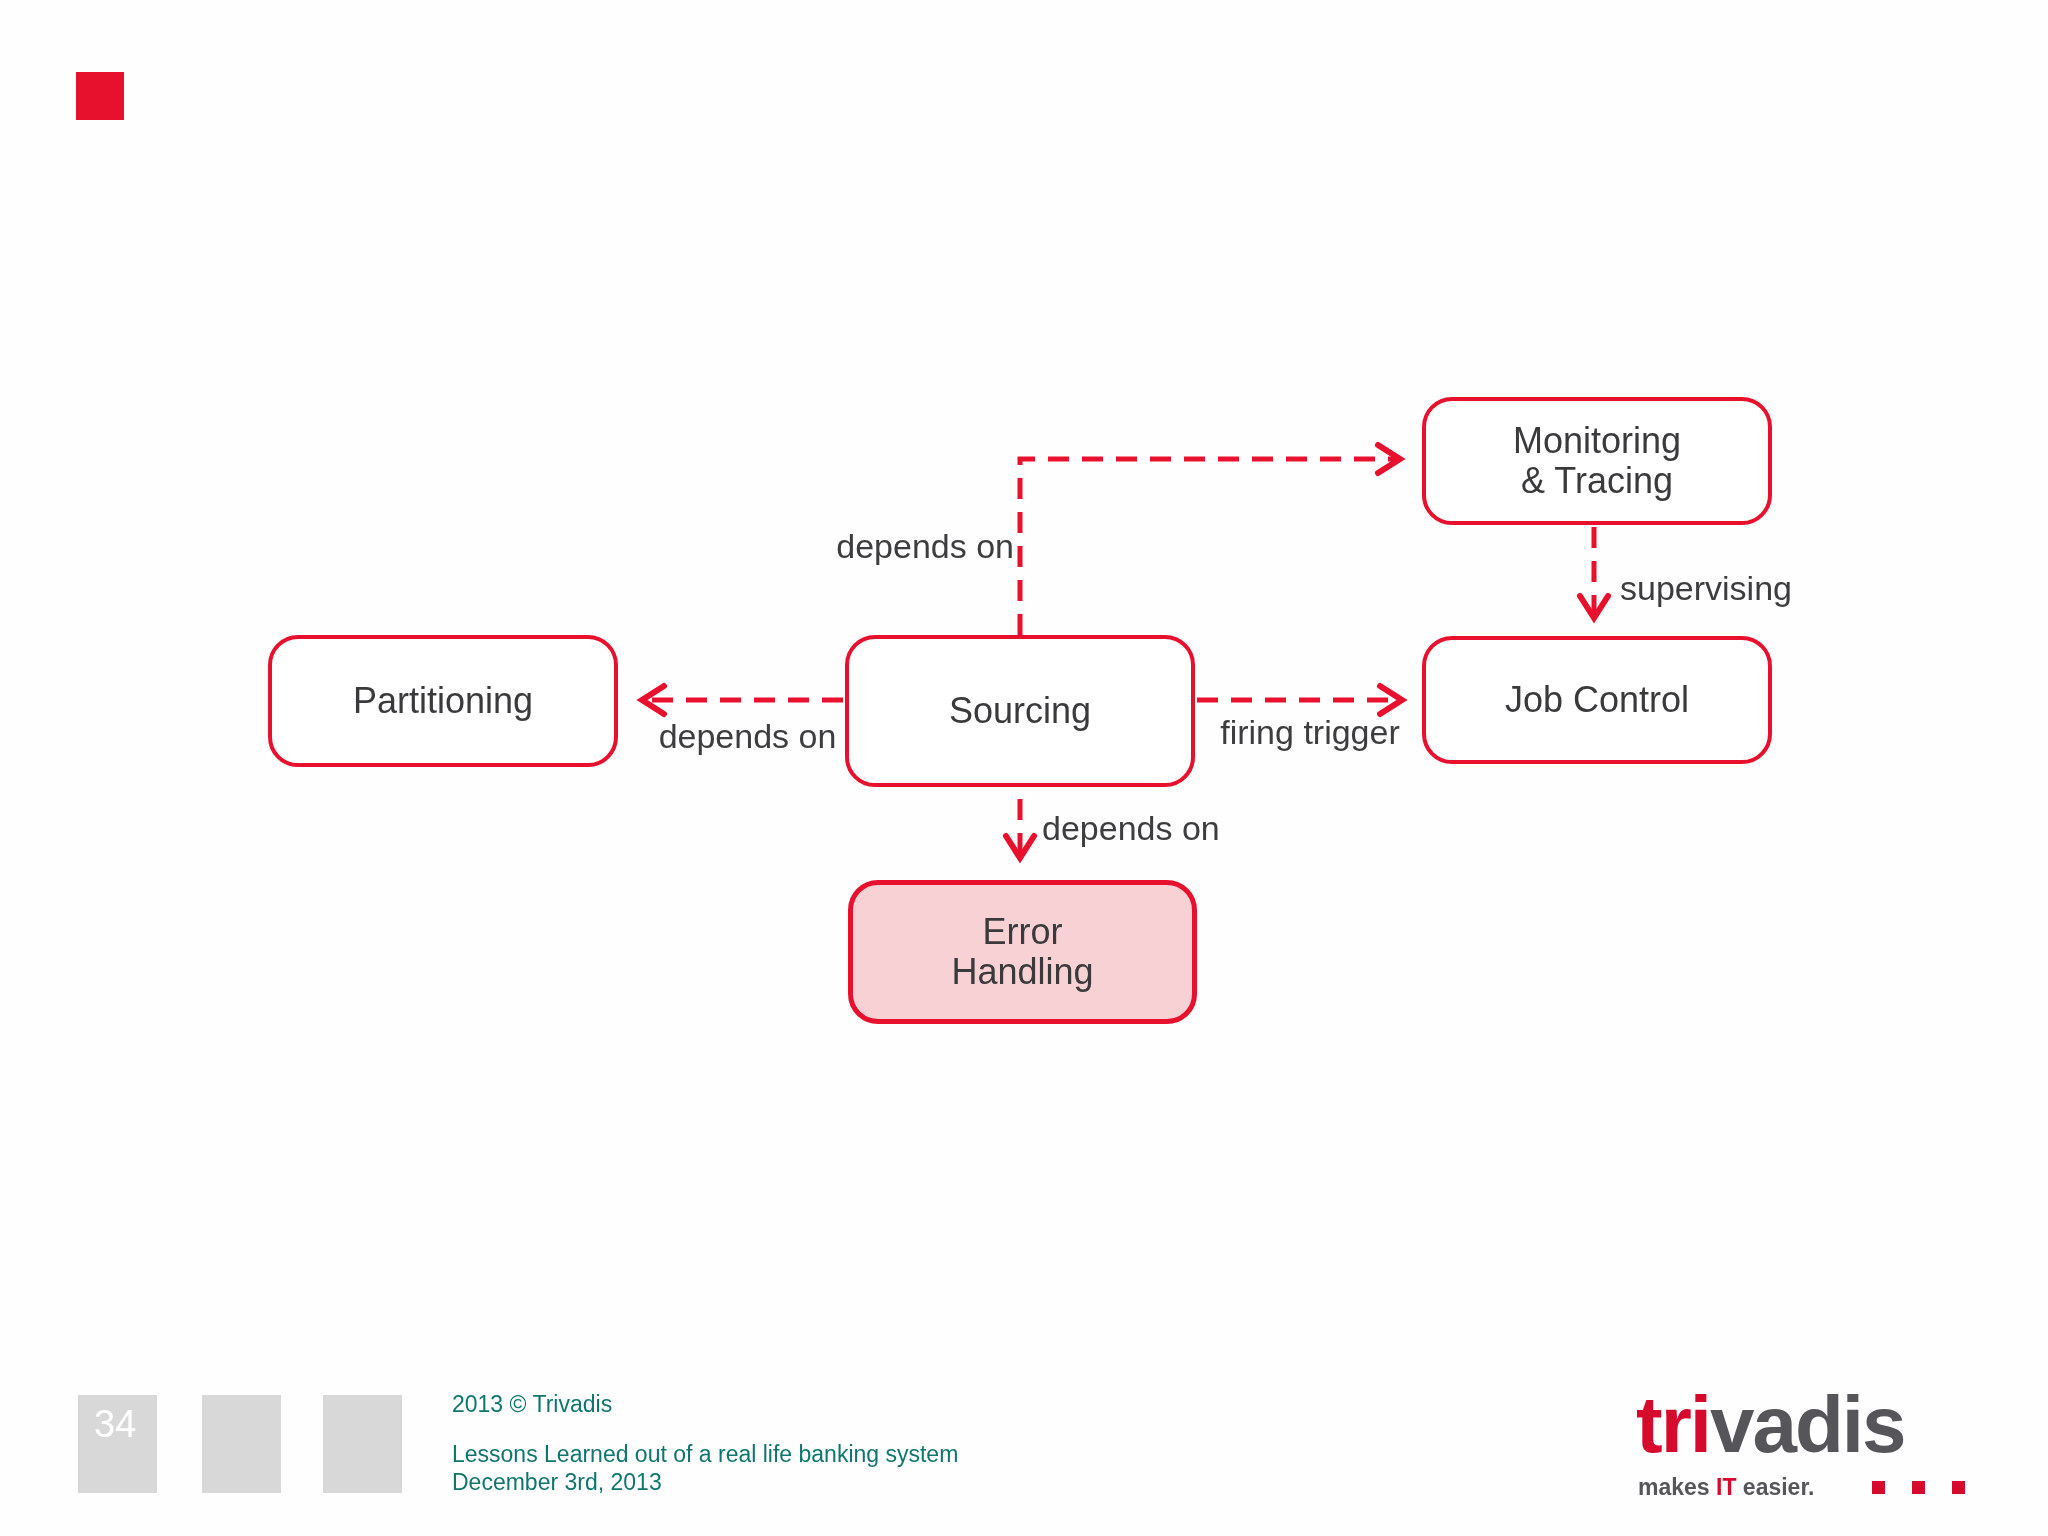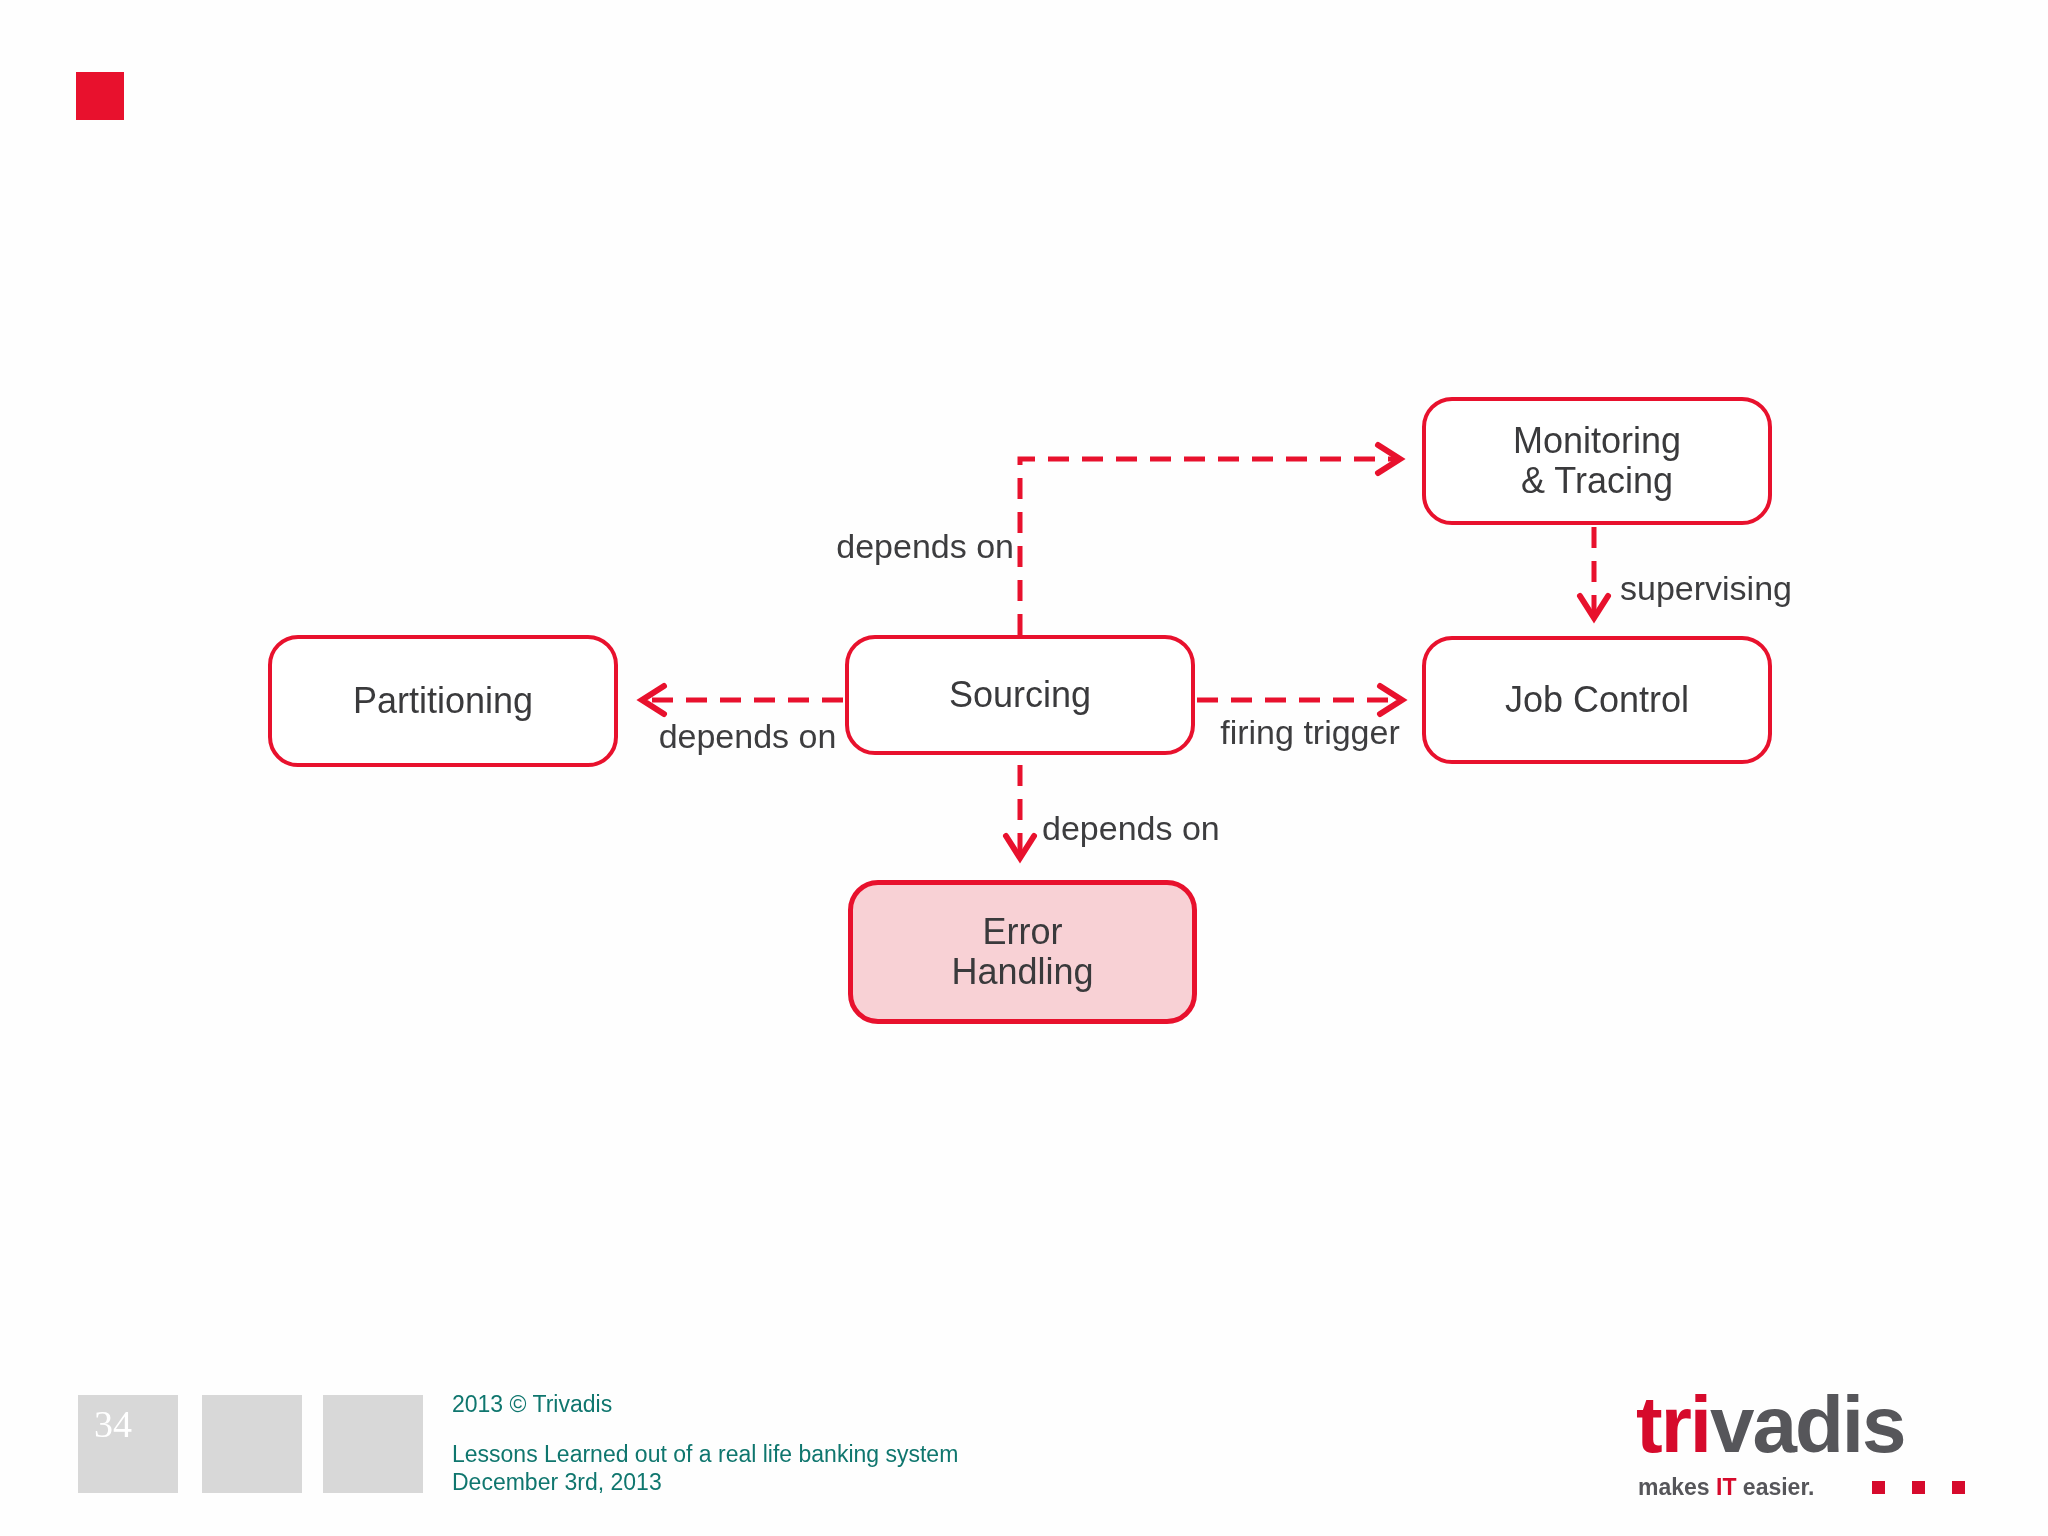--- a/index.html
+++ b/index.html
@@ -34,40 +34,39 @@
     display:flex; flex-direction:column;
     align-items:center; justify-content:center;
     font-size:36px; line-height:1.1; color:#3a3a3c;
     text-align:center;
   }
   .node-line { display:block; }
   .node-line:empty { display:none; }
 
   .node-monitoring   { left:1422px; top:397px; width:350px; height:128px; }
   .node-partitioning { left:268px;  top:635px; width:350px; height:132px; }
-  .node-sourcing     { left:845px;  top:635px; width:350px; height:120px; }
+  .node-sourcing     { left:845px;  top:635px; width:350px; height:152px; }
   .node-jobcontrol   { left:1422px; top:636px; width:350px; height:128px; }
   .node-error        { left:848px;  top:880px; width:349px; height:144px; background:#f8d1d5; border-width:5px; }
 
   .edge-label {
     position:absolute; z-index:2;
     font-size:34px; line-height:40px; color:#3d3d3f;
     white-space:nowrap;
   }
   .lbl-depends-top    { left:814px;  top:526px; width:200px; text-align:right; }
   .lbl-supervising    { left:1620px; top:568px; }
   .lbl-firing         { left:1210px; top:712px; width:200px; text-align:center; }
   .lbl-depends-left   { left:655px;  top:716px; width:185px; text-align:center; }
   .lbl-depends-bottom { left:1042px; top:808px; }
 
   
   .footer-sq {
-    position:absolute; width:100px; height:98px; background:#d8d8d8;
+    position:absolute; width:79px; height:98px; background:#d8d8d8;
     box-sizing:border-box;
-    font-family:Liberation Serif, serif;
   }
   .sq1 { left:78px;  top:1395px; padding:10px 0 0 16px;
          color:#ffffff; font-size:38px; line-height:1; }
   .sq2 { left:202px; top:1395px; }
   .sq3 { left:323px; top:1395px; }
 
   .footer-text { position:absolute; left:452px; color:#0f766e; }
   .ft-copyright { top:1390px; font-size:23px; line-height:29px; }
   .ft-subtitle  { top:1440px; font-size:23px; line-height:29px; }
   .ft-date      { top:1468px; font-size:23px; line-height:29px; }

